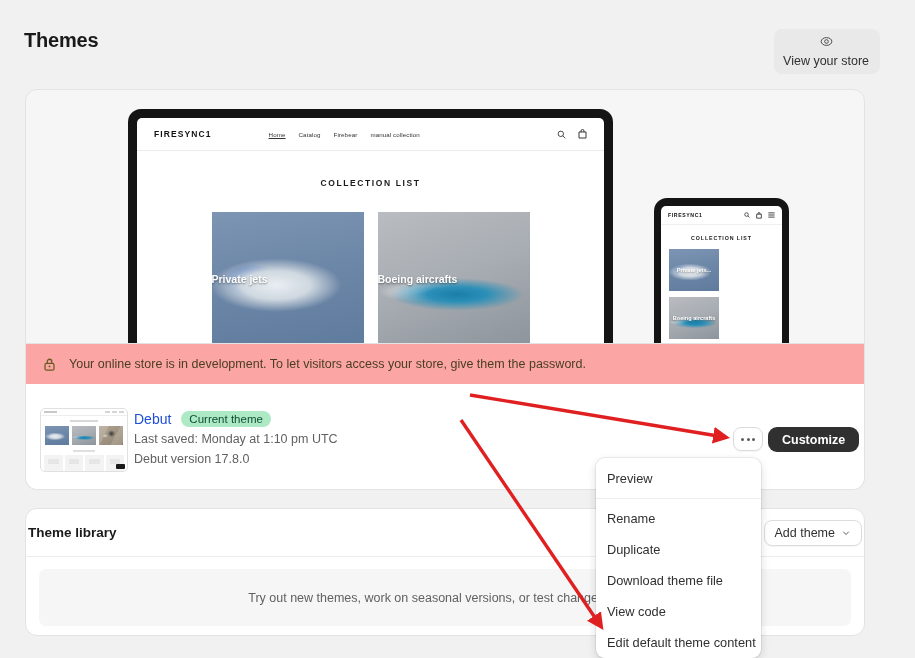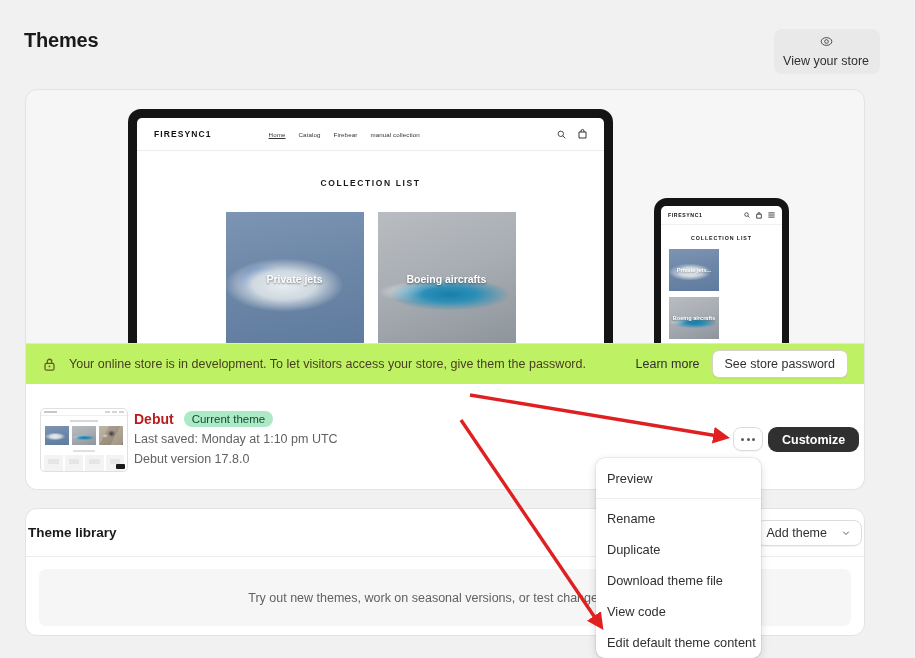--- a/index.html
+++ b/index.html
@@ -58,22 +58,22 @@
   .dk-links { display: flex; gap: 13px; margin-left: 57px; }
   .dk-links span { font-size: 6.2px; color: #333; letter-spacing: .1px; }
   .dk-links span.active { text-decoration: underline; }
   .dk-icons { margin-left: auto; display: flex; gap: 12px; align-items: center; }
   .dk-hero {
     text-align: center; font-size: 8.5px; font-weight: 700;
     letter-spacing: 1.6px; color: #1a1a1a; margin-top: 27px;
   }
   .dk-tiles { display: flex; gap: 14px; justify-content: center; margin-top: 24px; }
   .tile {
-    width: 138px; height: 133px; position: relative;
-    display: flex; align-items: center; justify-content: center;
+    width: 152px; height: 133px; position: relative;
+    display: flex; align-items: center; 
     overflow: hidden;
   }
   .tile-label {
     position: relative; z-index: 2; color: #fff; font-weight: 700;
     font-size: 10.5px; text-align: center;
     text-shadow: 0 1px 2px rgba(0,0,0,.45);
   }
   
   .ph-jets {
     background:
@@ -119,21 +119,21 @@
   }
   .mb-tile {
     width: 50px; height: 42px; display: flex; align-items: center;
     justify-content: center; overflow: hidden;
   }
   .mb-tile .tile-label { font-size: 5.6px; line-height: 1.15; }
 
   
   .dev-banner {
     position: absolute; left: 25px; top: 344px; width: 840px; height: 40px;
-    background: #bef264;
+    background: #fca5a5;
     border-left: 1px solid #e3e3e3; border-right: 1px solid #e3e3e3;
     display: flex; align-items: center; padding: 0 16px;
   }
   .dev-text { font-size: 12.5px; color: #4a3e22; margin-left: 12px; }
   .dev-right { margin-left: auto; display: flex; align-items: center; gap: 12px; }
   .learn-more { font-size: 12.5px; color: #303030; cursor: pointer; }
   .see-pwd-btn {
     background: #fff; border: 1px solid #d6d0c6; border-radius: 7px;
     padding: 6px 12px; font-size: 12.5px; color: #303030;
     font-family: inherit; cursor: pointer;
@@ -161,21 +161,21 @@
   .tt-sub { margin: 5px auto 0; width: 22px; height: 1.5px; background: #e0e0e0; }
   .tt-row2 { display: flex; gap: 2px; padding: 3px 3px 0; }
   .tt-card { width: 19px; height: 17px; background: #f3f3f3; position: relative; }
   .tt-card::after {
     content:""; position:absolute; left:4px; top:4px; right:4px; height:5px;
     background:#e6e6e6;
   }
   .tt-badge { position: absolute; right: 2px; bottom: 2px; width: 9px; height: 5px; background: #1a1a1a; border-radius: 1px; }
 
   .theme-name-row { position: absolute; left: 134px; top: 411px; display: flex; align-items: center; gap: 10px; }
-  .theme-name { font-size: 14px; font-weight: 700; color: #b91c1c; }
+  .theme-name { font-size: 14px; font-weight: 400; color: #1d4ed8; }
   .badge-current {
     background: #aee9c6; color: #0b4f32; font-size: 11.5px;
     padding: 2px 8px; border-radius: 9px;
   }
   .theme-meta1 { position: absolute; left: 134px; top: 432px; font-size: 12.5px; color: #616161; }
   .theme-meta2 { position: absolute; left: 134px; top: 452px; font-size: 12.5px; color: #616161; }
 
   .kebab-btn {
     position: absolute; left: 733px; top: 427px; width: 30px; height: 24px;
     background: #fff; border: 1px solid #dcdcdc; border-radius: 8px;
@@ -195,21 +195,21 @@
     position: absolute; left: 25px; top: 508px; width: 840px; height: 128px;
     background: #fff; border: 1px solid #e3e3e3; border-radius: 12px;
     overflow: hidden;
   }
   .library-head {
     height: 48px; display: flex; align-items: center; padding: 0 2px;
     border-bottom: 1px solid #ececec;
   }
   .library-title { font-size: 13.5px; font-weight: 700; color: #1a1a1a; }
   .add-theme-btn {
-    margin-left: auto; display: flex; align-items: center; gap: 14px;
+    margin-left: auto; display: flex; align-items: center; gap: 6px;
     background: #fff; border: 1px solid #dcdcdc; border-radius: 8px;
     padding: 5px 10px; font-size: 12.5px; color: #303030;
     font-family: inherit; cursor: pointer; box-shadow: 0 1px 0 rgba(0,0,0,.04);
   }
   .library-empty {
     margin: 12px 13px; height: 57px; background: #f6f6f6; border-radius: 7px;
     display: flex; align-items: center; justify-content: center;
     font-size: 12.5px; color: #616161; text-align: center; padding: 0 20px;
   }
 
@@ -334,24 +334,20 @@
 
   <div class="dev-banner">
     <span>
       <svg width="15" height="15" viewBox="0 0 20 20" fill="none">
         <rect x="4" y="8.5" width="12" height="9" rx="2" stroke="#6b5a20" stroke-width="1.7"></rect>
         <path d="M7 8.5V6a3 3 0 0 1 6 0v2.5" stroke="#6b5a20" stroke-width="1.7"></path>
         <circle cx="10" cy="12.6" r="1.2" fill="#6b5a20"></circle>
       </svg>
     </span>
     <span class="dev-text">Your online store is in development. To let visitors access your store, give them the password.</span>
-    <div class="dev-right">
-      <span class="learn-more">Learn more</span>
-      <button class="see-pwd-btn">See store password</button>
-    </div>
   </div>
 
   <div class="theme-card">
     <div class="theme-thumb">
       <div class="tt-bar">
         <div class="tt-logo"></div>
         <div class="tt-links">
             <i></i>
             <i></i>
             <i></i>

